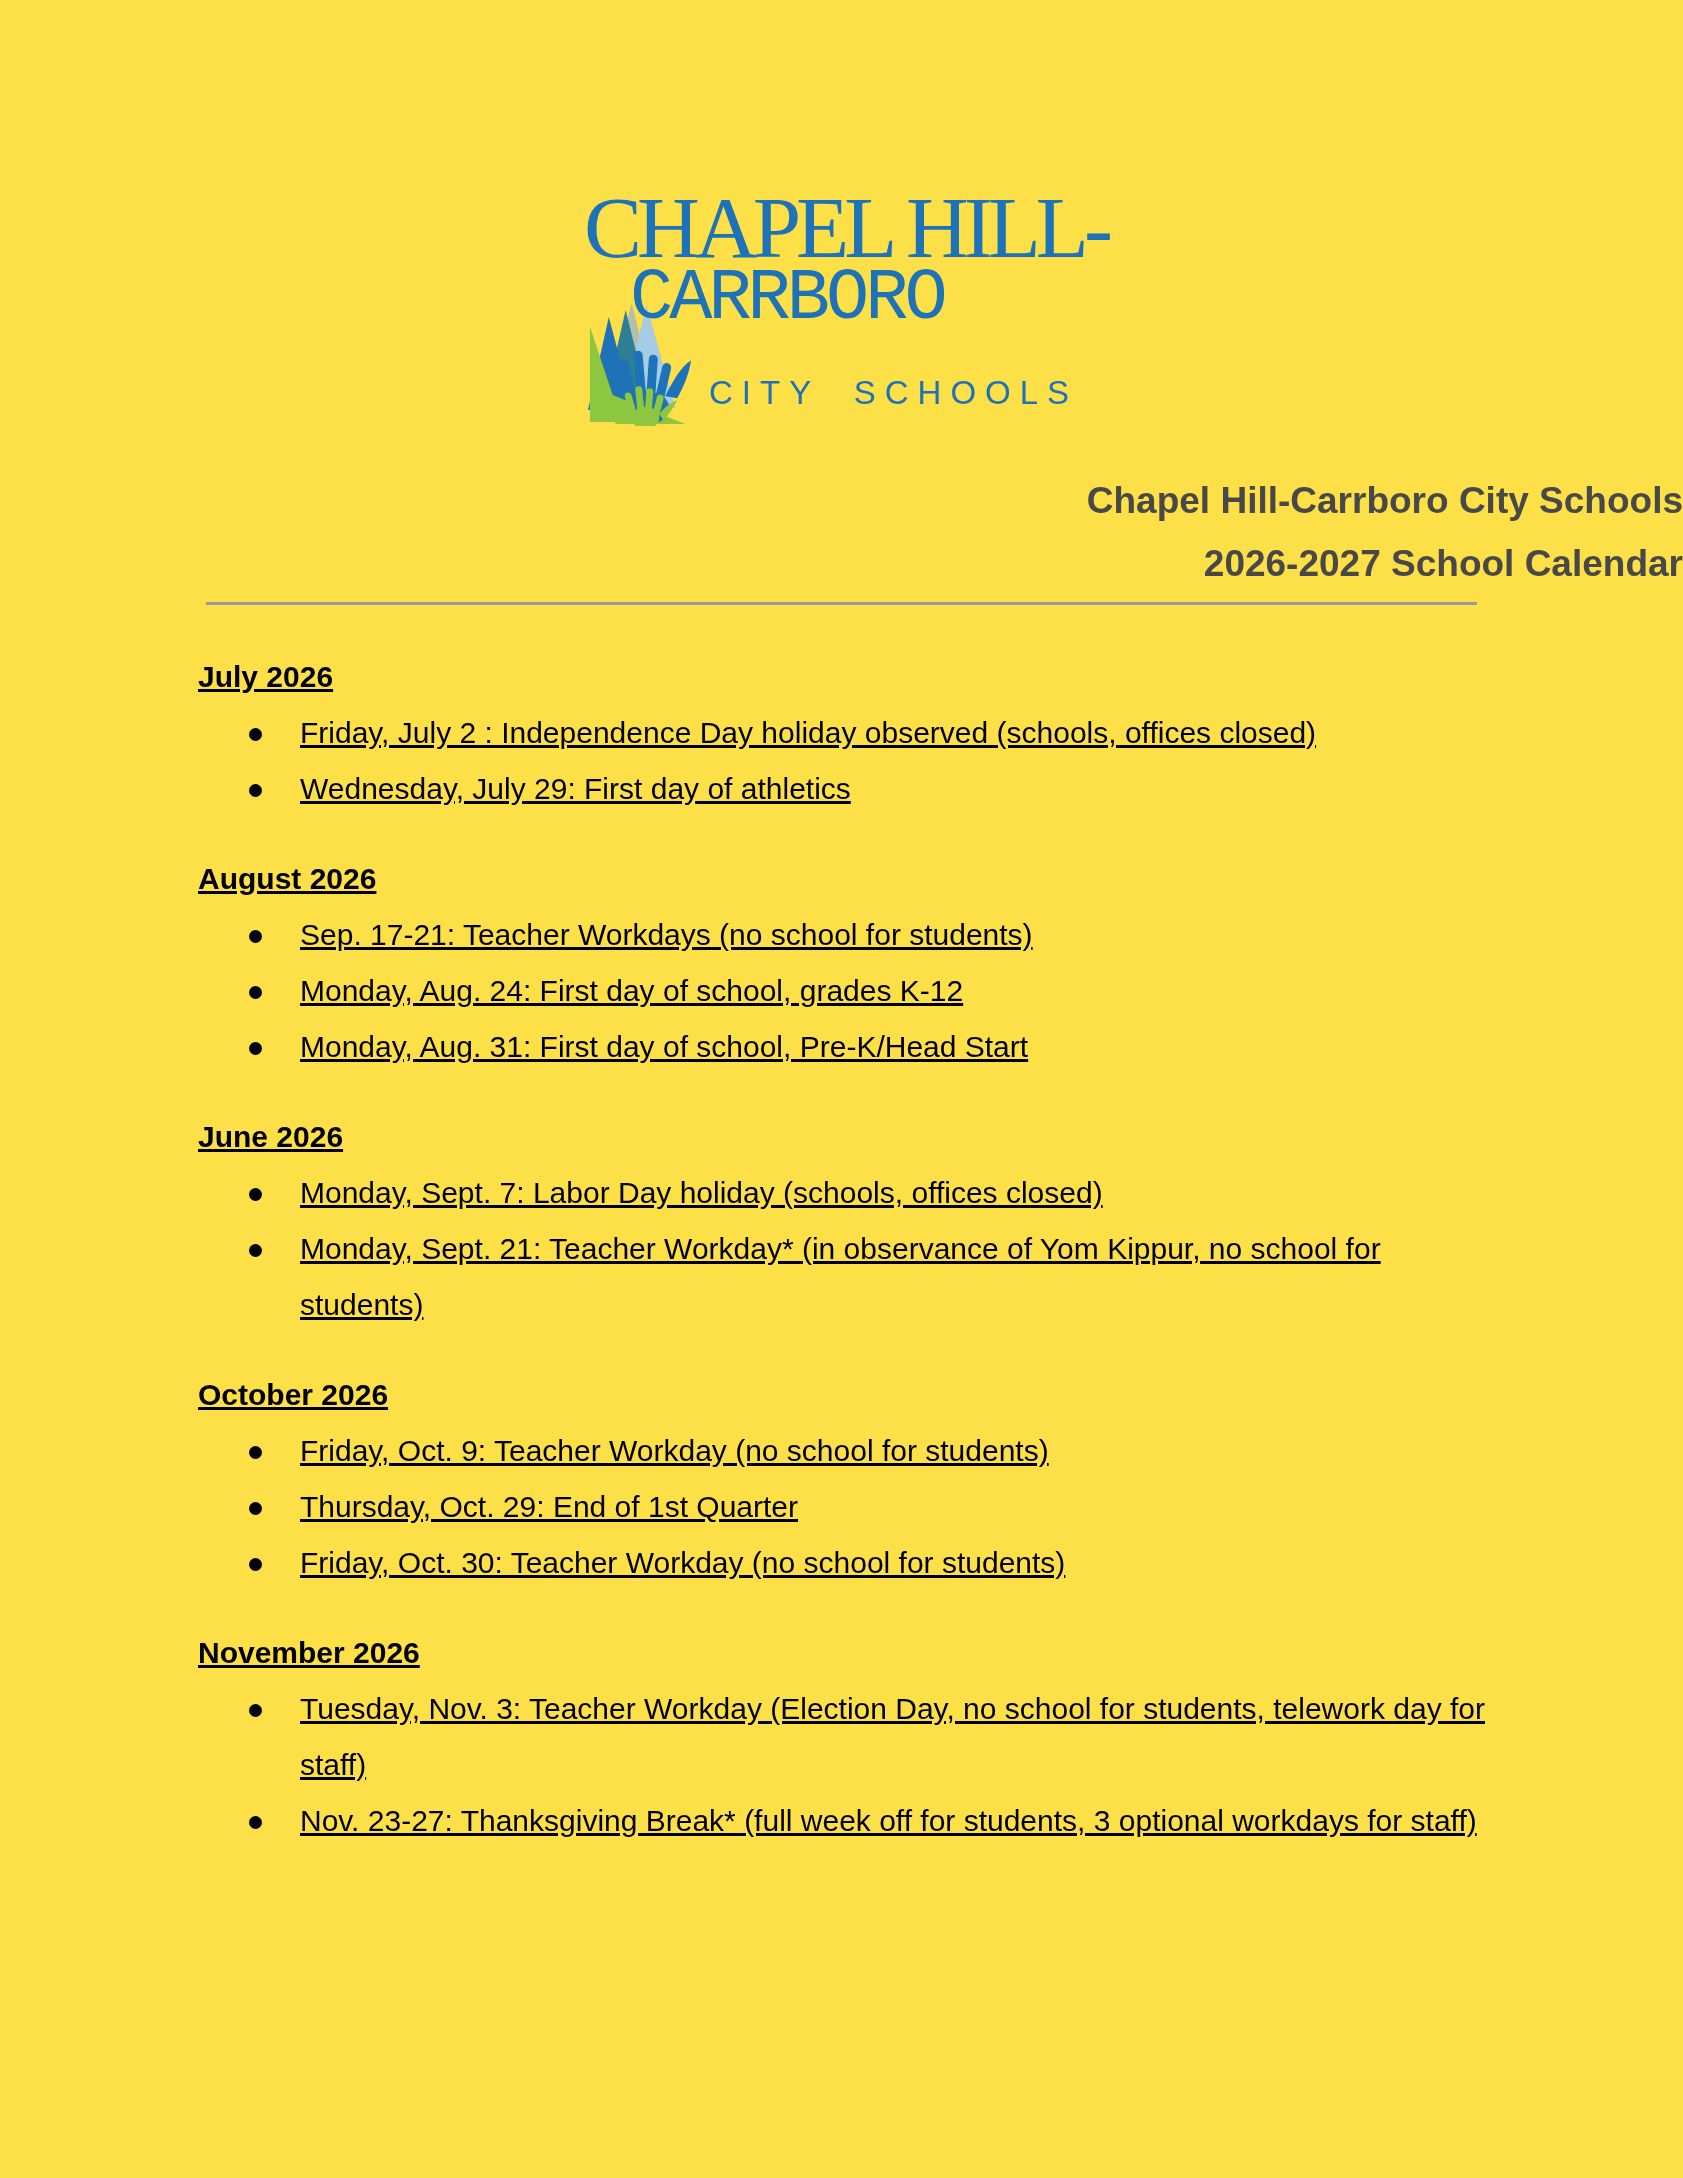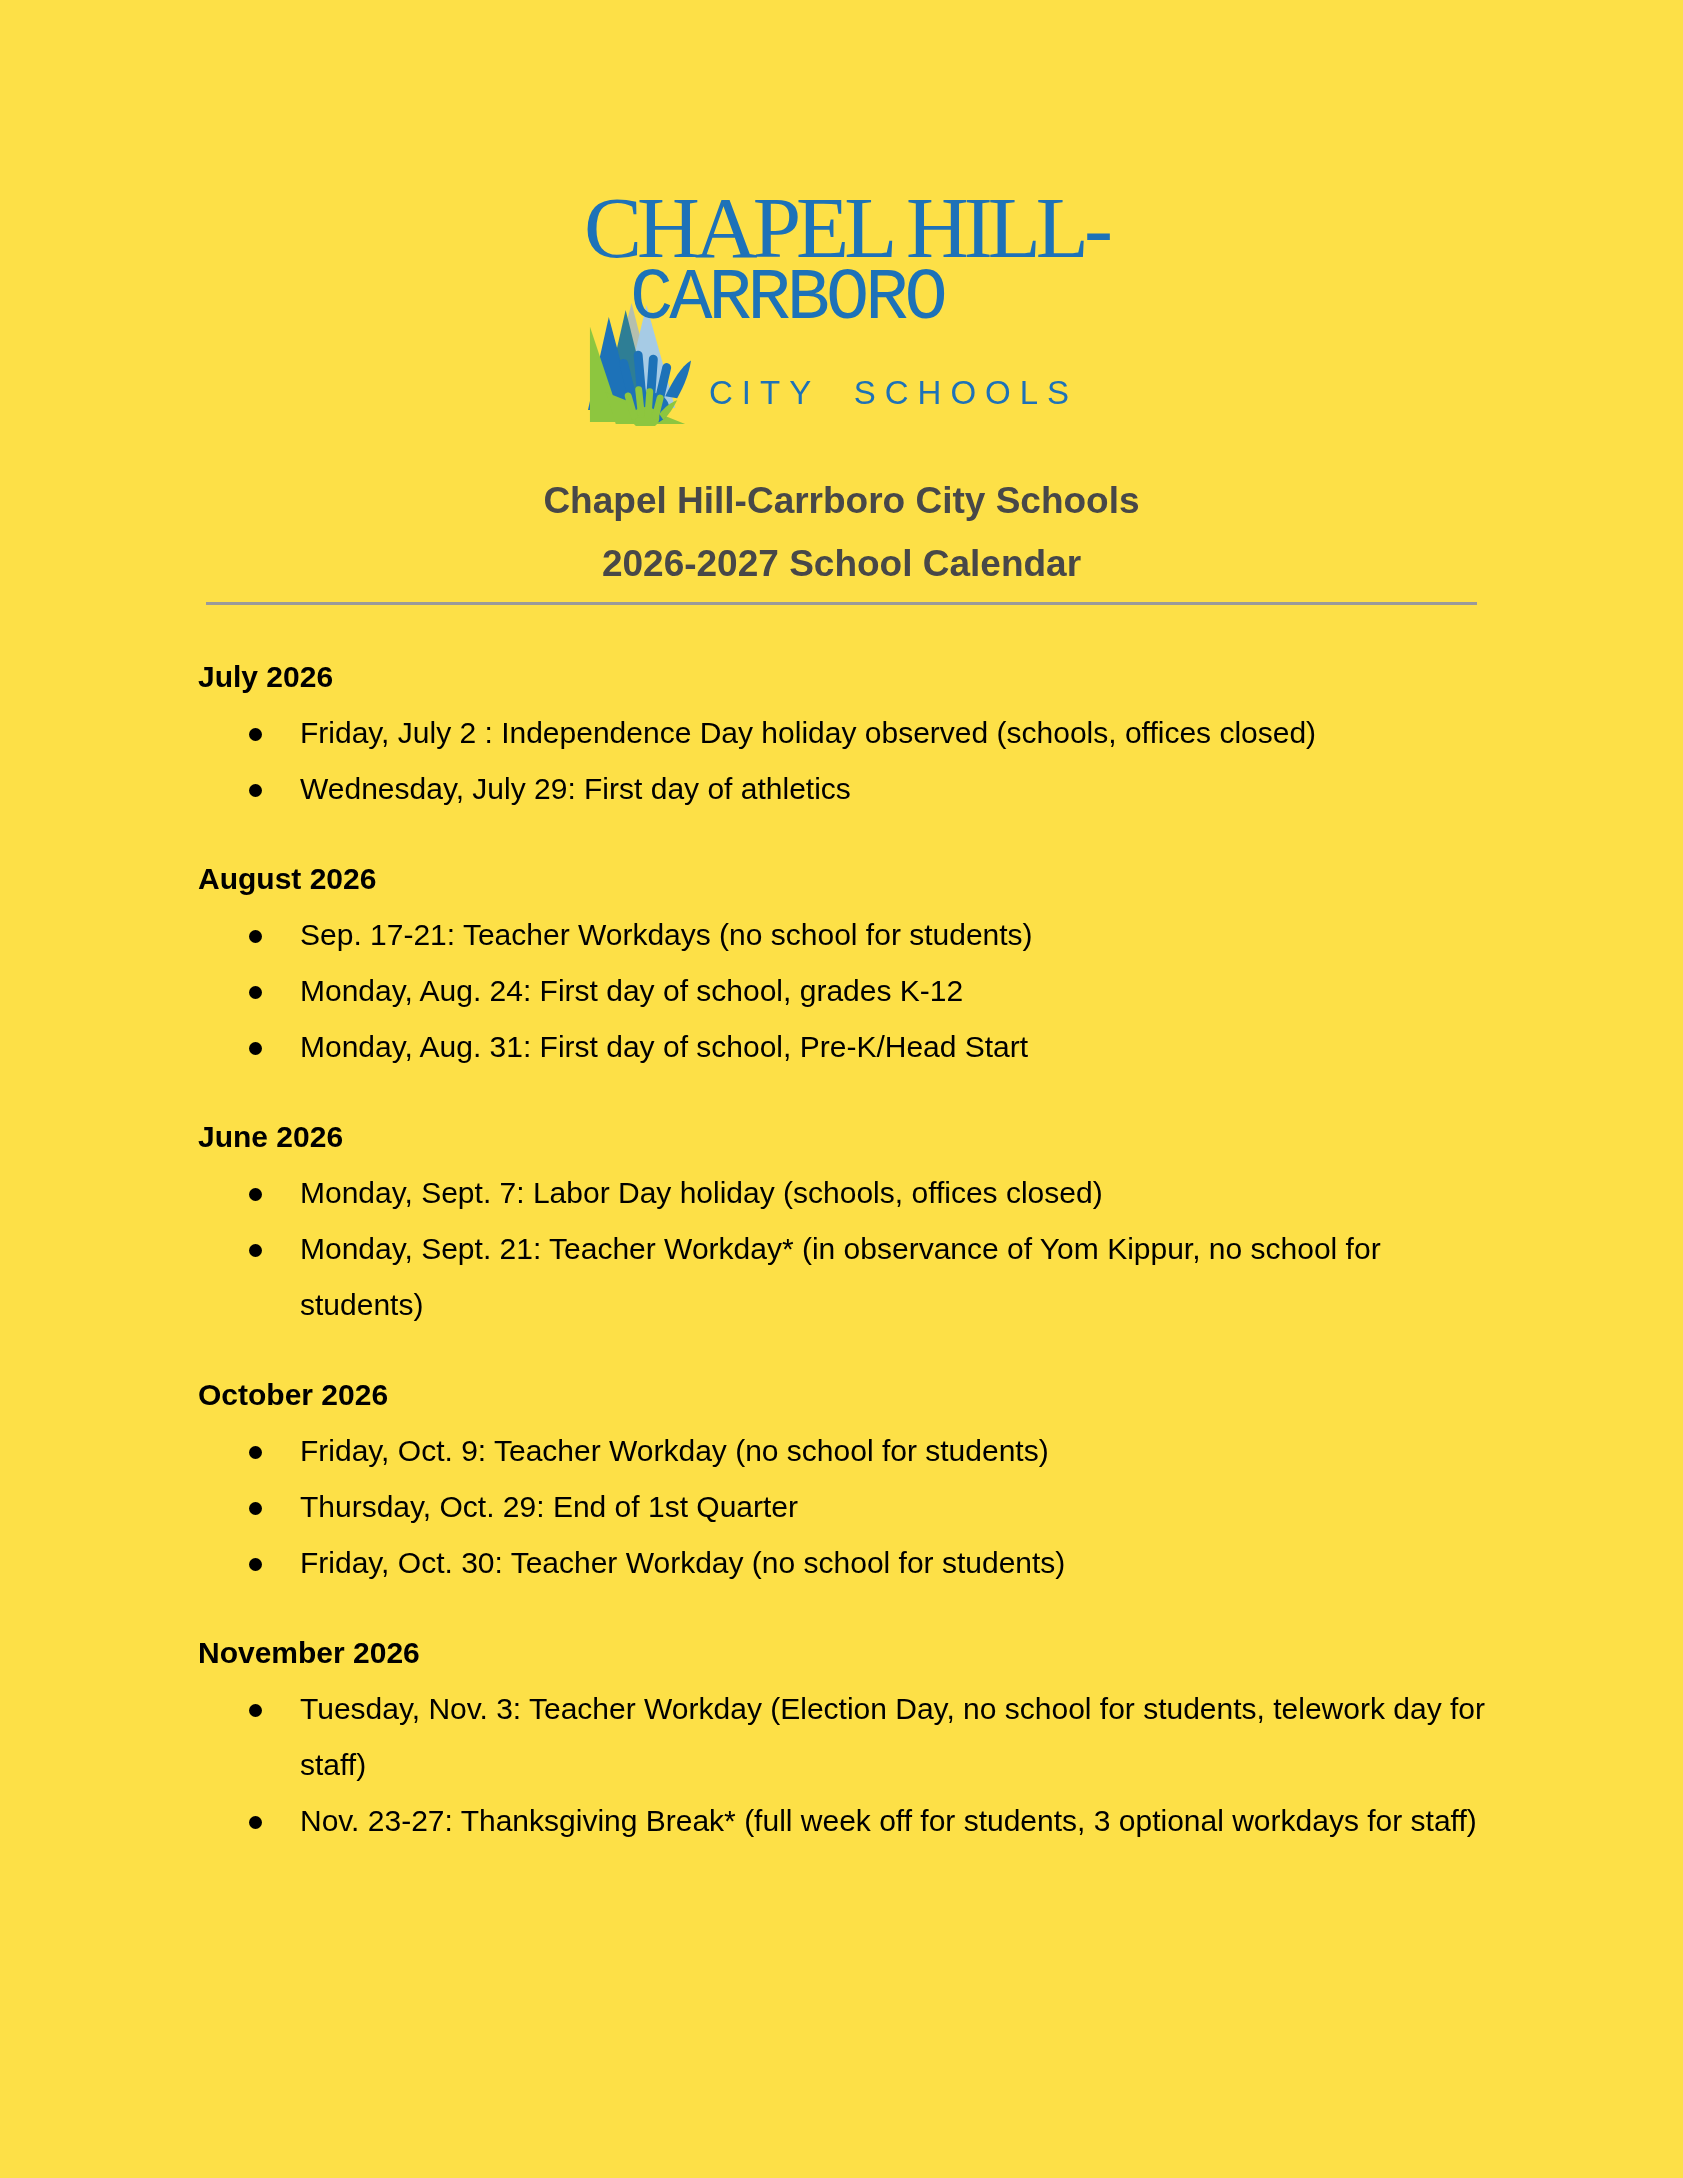--- a/index.html
+++ b/index.html
@@ -20,30 +20,30 @@
   .logo-line2{left:46px;top:59px;font-size:72px;letter-spacing:-4px;font-family:Liberation Mono, monospace;}
   .logo-line3{
     position:absolute;left:125px;top:172px;color:#1d72b8;
     font-family:"Liberation Sans", sans-serif;
     font-size:33px;letter-spacing:9px;word-spacing:16px;line-height:1;white-space:nowrap;
   }
   .logo-mark{position:absolute;left:2px;top:93px;width:111px;height:129px;}
   
   .doc-title{
     margin:43px 0 0 0;
-    text-align:center;
+    text-align:right;
     font-size:37px;font-weight:bold;color:#484848;line-height:63px;
   }
   .divider{
     border:none;border-top:3px solid #9a9a9a;
     width:1271px;margin:7px auto 0 auto;height:0;
   }
   
   .calendar{margin-top:44px;padding:0 191px 0 198px;}
-  .month-section{margin-top:34px;}
+  .month-section{margin-top:34px;text-decoration:underline;}
   .month-section:first-child{margin-top:0;}
   .month-heading{
     margin:0;font-size:30px;font-weight:bold;line-height:56px;color:#000;
   }
   .event-list{list-style:none;margin:0;padding:0;}
   .event-item{
     position:relative;
     font-size:30px;line-height:56px;color:#000;
     padding-left:102px;
   }

